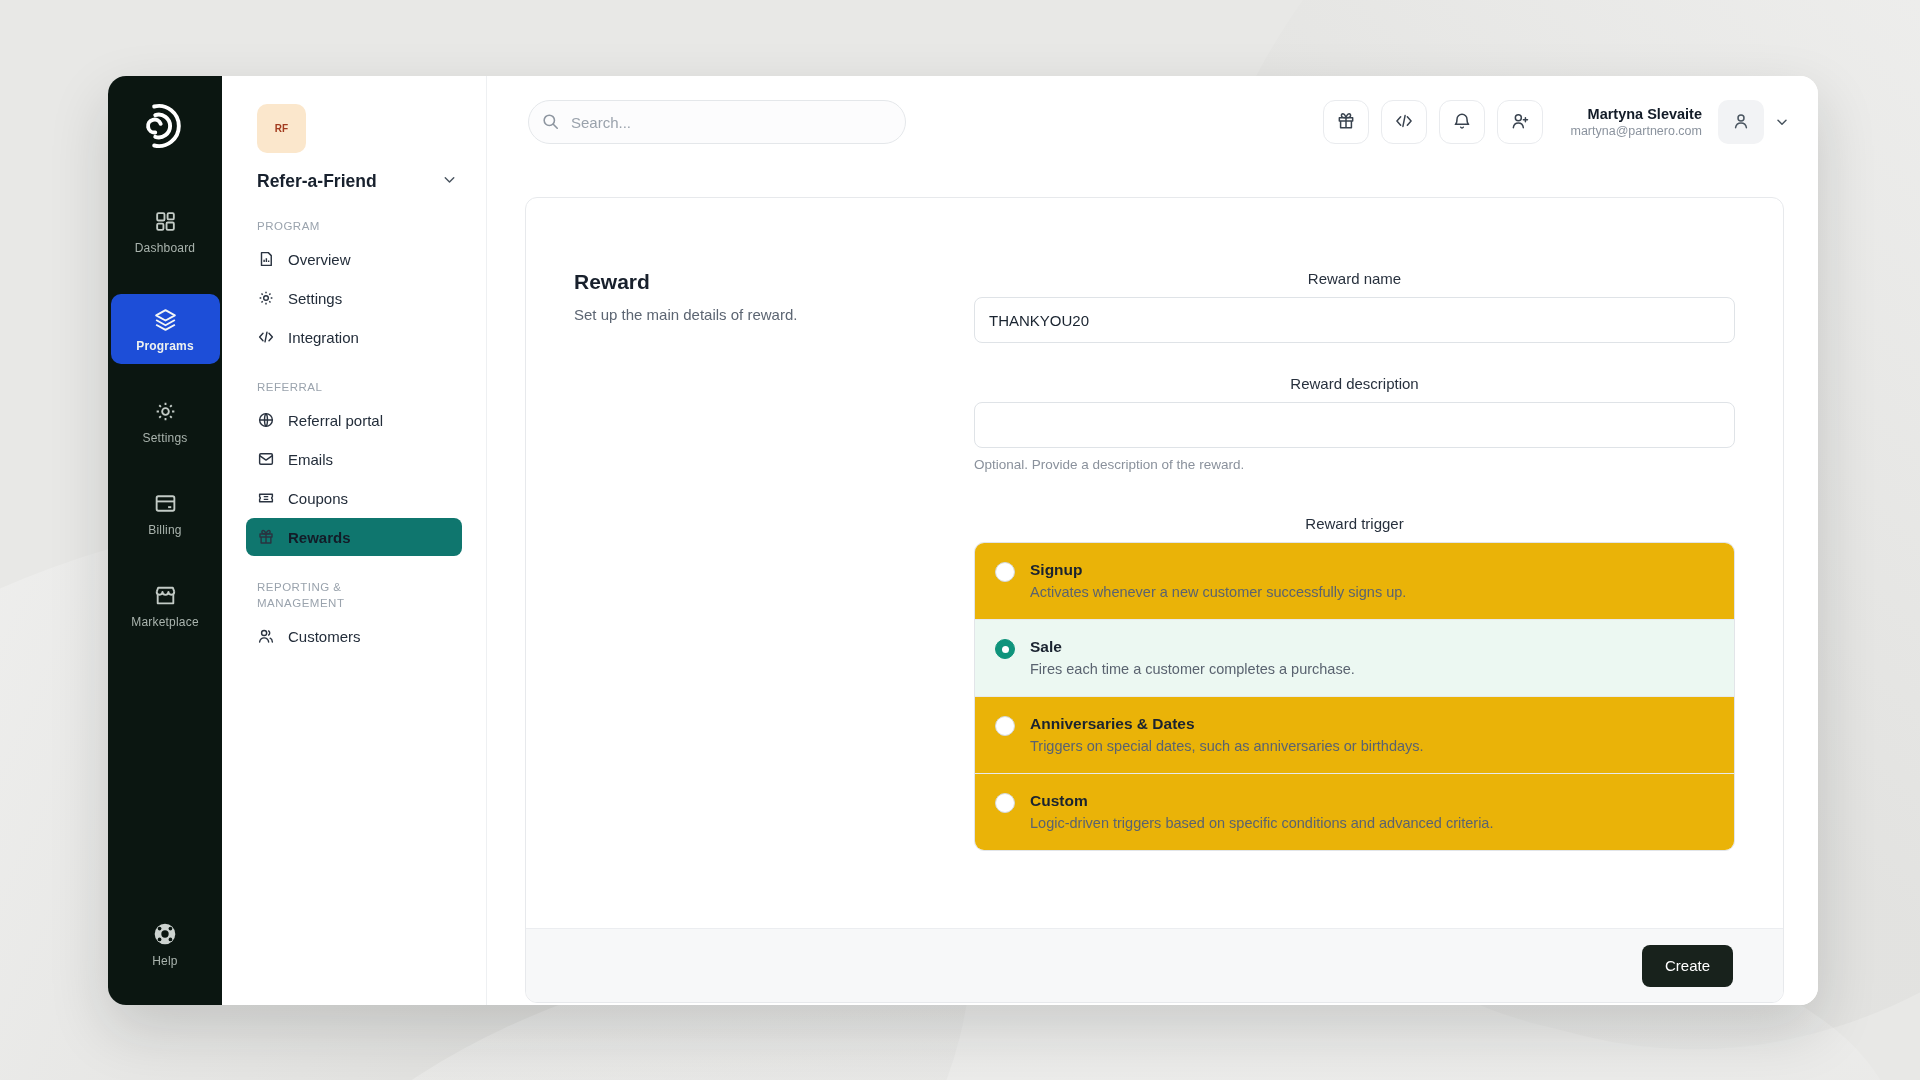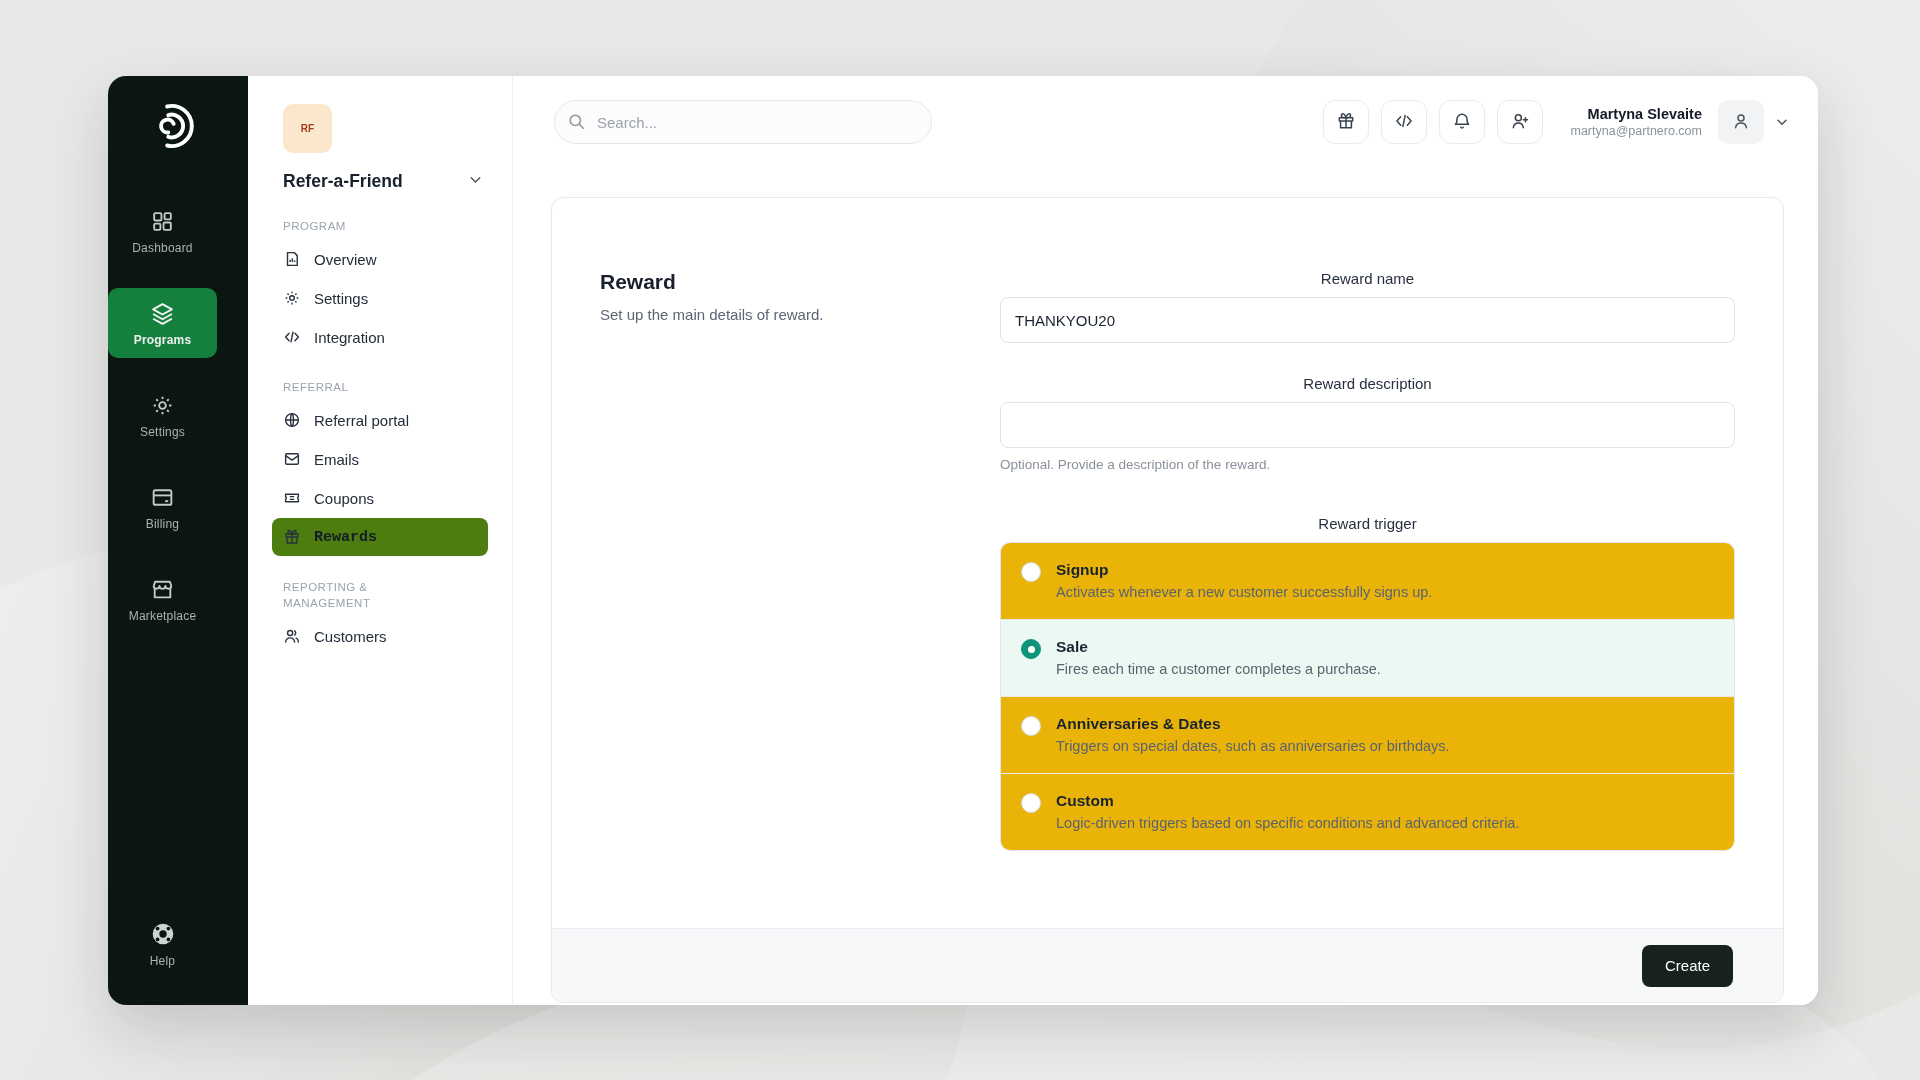--- a/index.html
+++ b/index.html
@@ -9,39 +9,39 @@
   
   .bg-wave{position:absolute;border-radius:48%;pointer-events:none;}
   .bg-wave.w1{left:-420px;top:520px;width:1400px;height:1000px;background:linear-gradient(130deg,rgba(255,255,255,.6),rgba(120,120,115,.06) 60%);transform:rotate(-16deg);}
   .bg-wave.w2{right:-350px;top:-250px;width:1100px;height:1300px;background:linear-gradient(210deg,rgba(255,255,255,.5),rgba(120,120,115,.05) 65%);transform:rotate(14deg);}
   .bg-wave.w3{left:300px;top:900px;width:1600px;height:600px;background:linear-gradient(180deg,rgba(255,255,255,.35),rgba(110,110,105,.05));transform:rotate(-4deg);}
 
   
   .window{position:absolute;left:108px;top:76px;width:1710px;height:929px;background:#fff;border-radius:18px;box-shadow:0 24px 60px rgba(20,25,22,.16);display:flex;overflow:hidden;}
 
   
-  .sidebar1{width:140px;background:#0b1611;flex:none;display:flex;flex-direction:column;align-items:flex-start;}
+  .sidebar1{width:114px;background:#0b1611;flex:none;display:flex;flex-direction:column;align-items:center;}
   .logo{margin:24px auto 40px;}
   .pnav{width:109px;border-radius:10px;padding:13px 0 11px;display:flex;flex-direction:column;align-items:center;gap:7px;margin-bottom:22px;cursor:pointer;color:#c3cbc6;}
   .pnav .plabel{font-size:12px;color:#aab4ae;letter-spacing:.2px;}
-  .pnav.active{background:#15803d;color:#f4f6f5;}
+  .pnav.active{background:#1d4ed8;color:#f4f6f5;margin-top:6px;}
   .pnav.active .plabel{color:#eef1ef;font-weight:bold;}
   .pnav svg{display:block;}
   .s1-spacer{flex:1;}
   .pnav.help{margin-bottom:26px;}
 
   
   .sidebar2{width:265px;flex:none;background:#fff;border-right:1px solid #eef0f2;padding:28px 24px 0 24px;}
   .badge{width:49px;height:49px;border-radius:10px;background:#fbe7cc;color:#a23b1e;font-weight:bold;font-size:10px;display:flex;align-items:center;justify-content:center;margin:0 0 18px 11px;}
   .prog-switch{display:flex;align-items:center;justify-content:space-between;padding:0 4px 0 11px;margin-bottom:26px;cursor:pointer;}
   .prog-name{font-size:17.5px;font-weight:bold;color:#17202d;}
   .sec-title{font-size:11.5px;color:#9aa3ad;letter-spacing:.5px;margin:0 0 6px 11px;line-height:1.4;text-transform:uppercase;max-width:160px;}
   .snav{display:flex;align-items:center;gap:13px;padding:10px 11px;border-radius:8px;margin-bottom:1px;cursor:pointer;color:#2a3340;}
   .snav .slabel{font-size:15px;color:#232d3a;}
-  .snav.active{background:#4d7c0f;font-family:Liberation Mono, monospace;}
+  .snav.active{background:#0f766e;}
   .snav.active .slabel{font-weight:bold;color:#131c28;}
   .sec-gap{height:22px;}
   .snav svg{flex:none;display:block;}
 
   
   .main{flex:1;display:flex;flex-direction:column;background:#fff;min-width:0;}
   .topbar{display:flex;align-items:center;padding:24px 28px 0 41px;height:68px;flex:none;}
   .search{position:relative;width:378px;}
   .search input{width:100%;height:44px;border:1px solid #e4e7ea;border-radius:22px;background:#fcfcfd;padding:0 14px 0 42px;font-size:15px;color:#333d49;font-family:"Liberation Sans",sans-serif;outline:none;}
   .search input::placeholder{color:#9aa2ac;}

